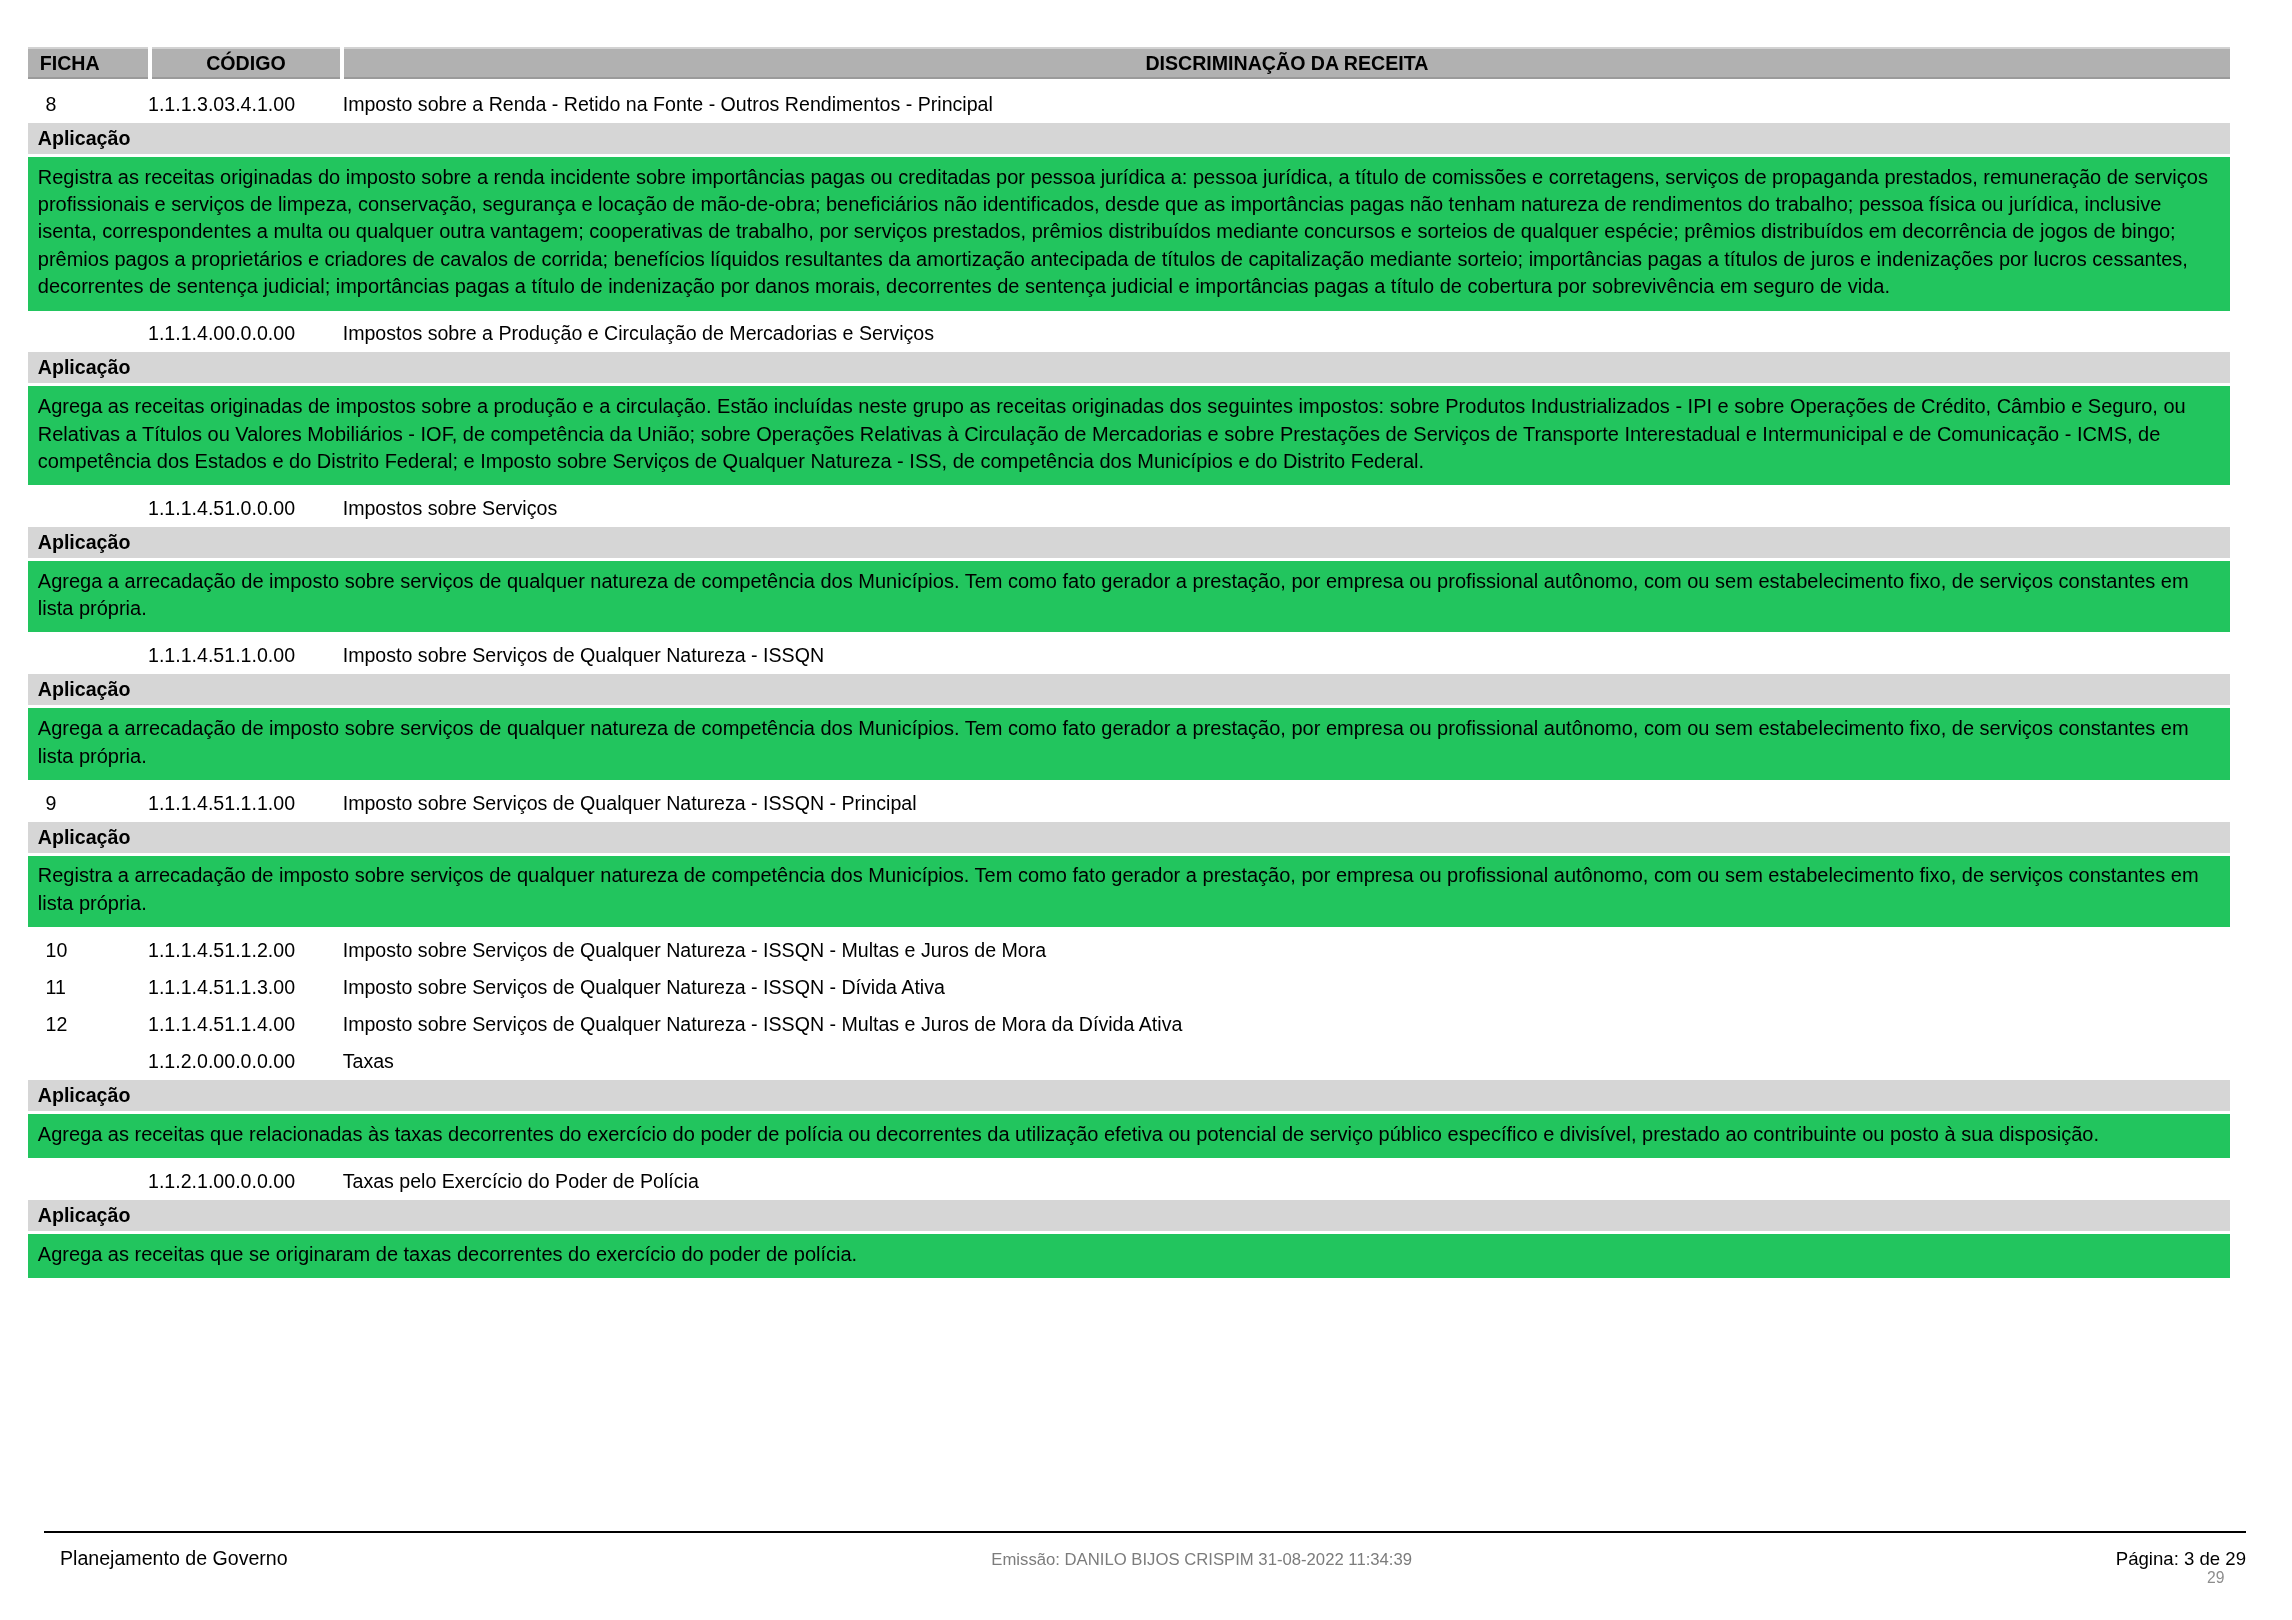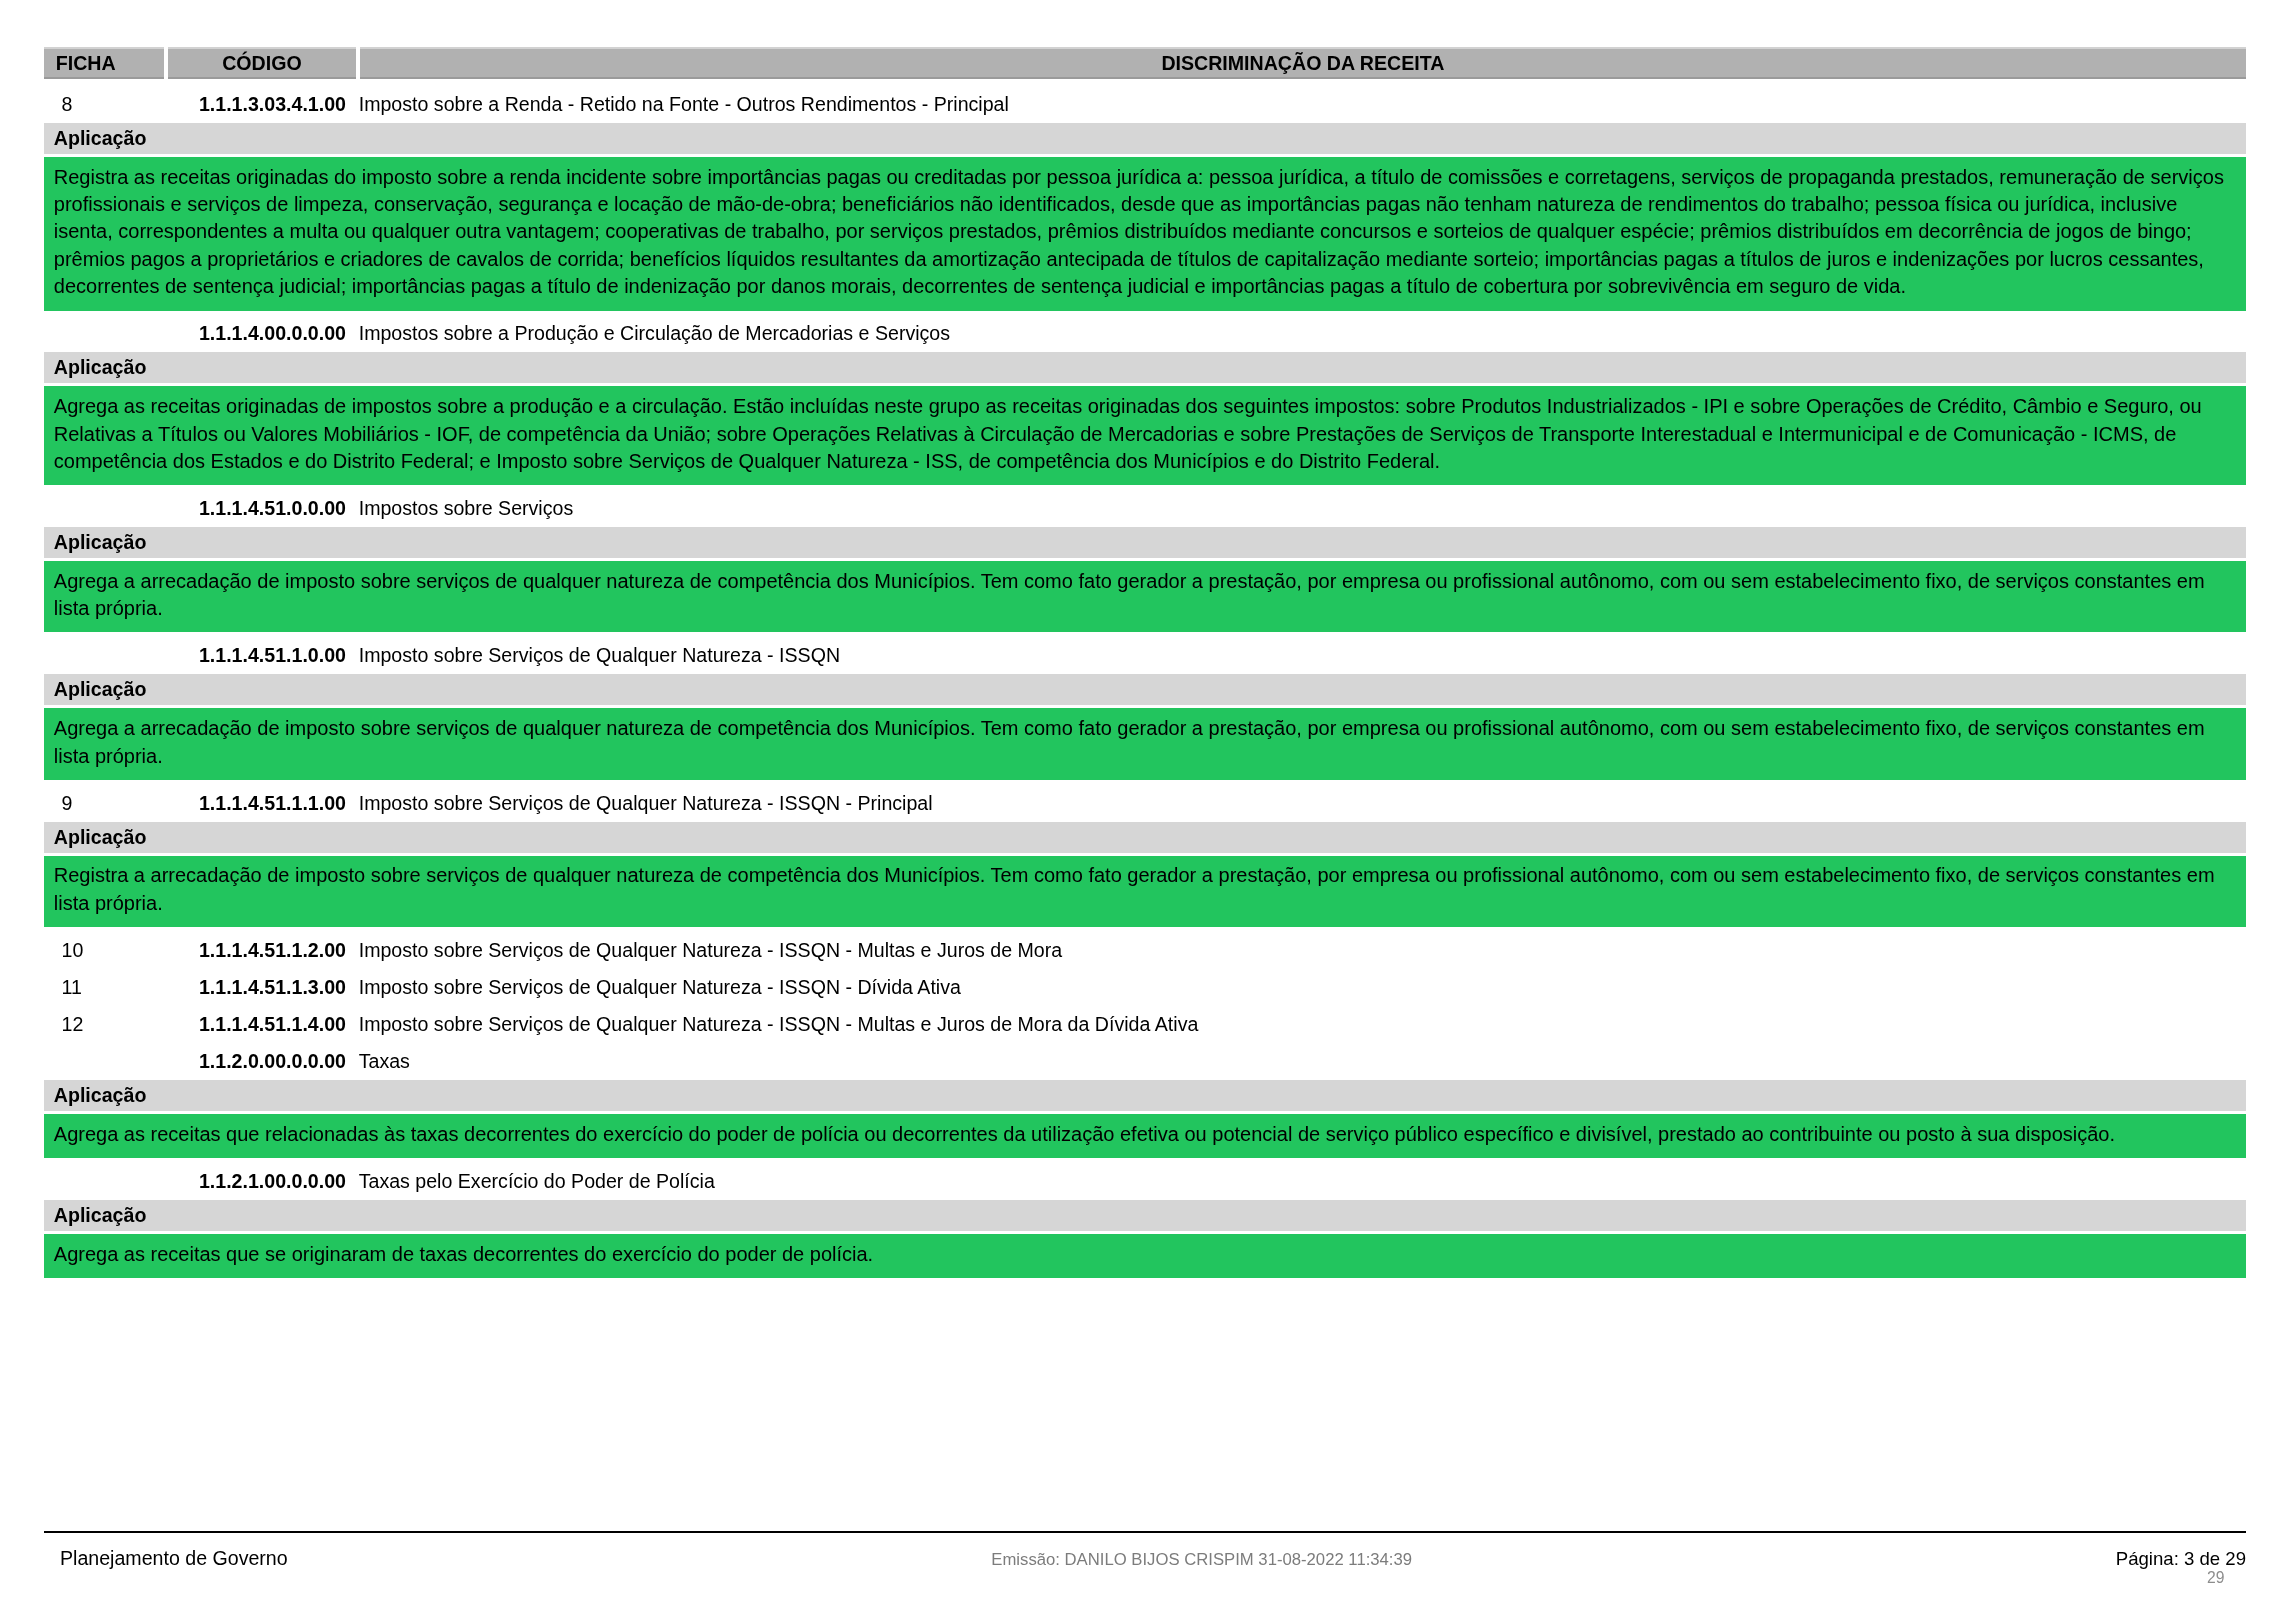--- a/index.html
+++ b/index.html
@@ -1,37 +1,37 @@
 <!DOCTYPE html>
 <html><head>
 <meta charset="utf-8">
 <style>
   html,body{margin:0;padding:0;}
   body{
     width:2293px;height:1620px;background:#ffffff;position:relative;
     font-family:"Liberation Sans", sans-serif;color:#000;
     -webkit-font-smoothing:antialiased;
   }
-  .content{position:absolute;top:47px;left:44px;width:2202px;}
+  .content{position:absolute;top:47px;left:28px;width:2202px;}
 
   
   .header-row{display:flex;gap:3.9px;margin-bottom:6.9px;}
   .hcell{
     background:#b1b1b1;height:32px;box-sizing:border-box;
     border-top:2.9px solid #d2d2d2;border-bottom:2px solid #9a9a9a;
     display:flex;align-items:center;font-weight:bold;font-size:19.6px;
   }
   .hcell-ficha{width:120px;padding-left:11.8px;}
   .hcell-codigo{width:188px;justify-content:center;}
   .hcell-disc{flex:1;justify-content:center;}
 
   
   .trow{display:flex;align-items:center;height:37px;font-size:19.6px;background:#fff;}
   .trow .c-ficha{width:120px;padding-left:17.6px;box-sizing:border-box;}
-  .trow .c-codigo{width:182px;text-align:right;font-weight:bold;}
+  .trow .c-codigo{width:182px;}
   .trow .c-desc{flex:1;padding-left:12.7px;}
 
   
   .aplic-bar{
     background:#d6d6d6;height:31px;display:flex;align-items:center;
     font-weight:bold;font-size:19.6px;padding-left:9.8px;margin-bottom:2.9px;
   }
   .aplic-text{
     background:#22c55e;padding:6.9px 9.8px 9.8px 9.8px;
     font-size:20px;line-height:27.4px;margin-bottom:4.9px;

